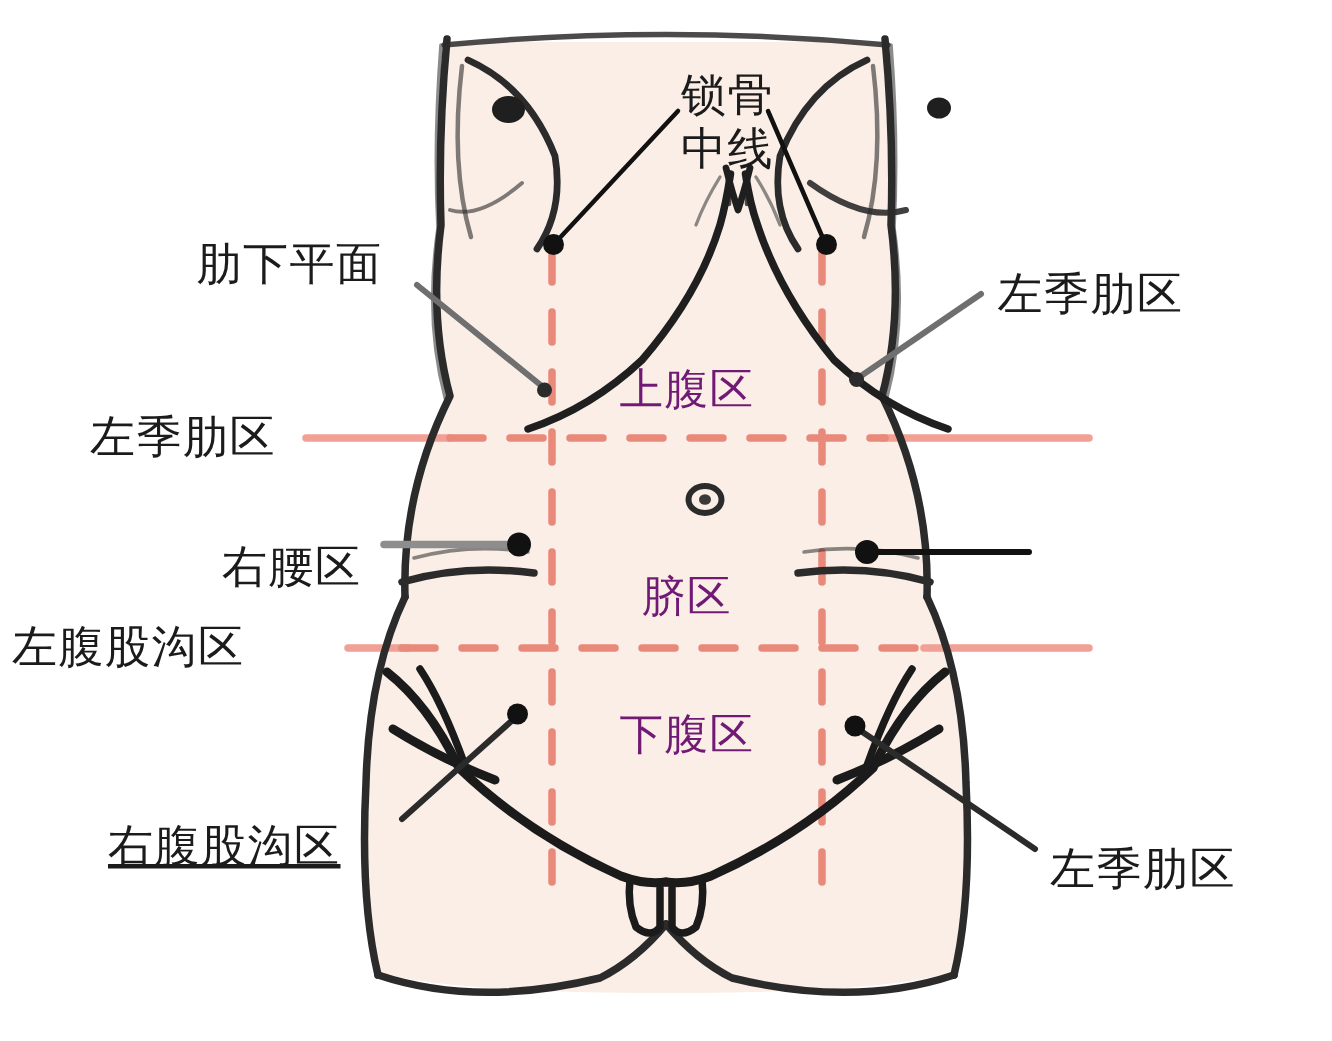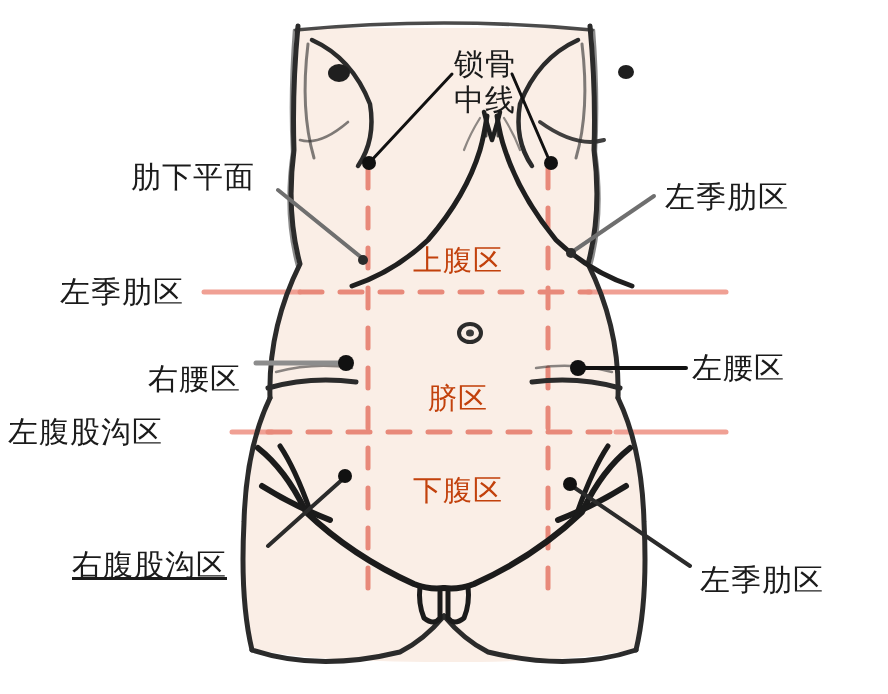--- a/index.html
+++ b/index.html
@@ -14,21 +14,21 @@
   svg#art{position:absolute;left:0;top:0;width:888px;height:694px;}
   .lbl{
     position:absolute;
     color:#1b1b1b;
     font-size:30px;
     line-height:34px;
     letter-spacing:1px;
     white-space:nowrap;
     font-family:"Liberation Sans","DejaVu Sans",sans-serif;
   }
-  .lbl.region-inner{font-size:29px;color:#c2410c;}
+  .lbl.region-inner{font-size:29px;color:#701a75;}
   .lbl.stacked{line-height:36px;white-space:normal;text-align:center;}
 </style>
 </head>
 <body>
 
 <div id="stage">
 
   <svg id="art" viewBox="0 0 888 694">
     <defs>
       <clipPath id="bodyClip">
@@ -155,21 +155,20 @@
   </div>
 
   <div class="lbl" style="left:131px;top:160px;">肋下平面</div>
 
   <div class="lbl" style="left:665px;top:180px;">左季肋区</div>
 
   <div class="lbl" style="left:60px;top:275px;">左季肋区</div>
 
   <div class="lbl" style="left:148px;top:346px;margin-top:16px;">右腰区</div>
 
-  <div class="lbl" style="left:692px;top:351px;">左腰区</div>
 
   <div class="lbl" style="left:8px;top:415px;">左腹股沟区</div>
 
   <div class="lbl" style="left:72px;top:548px;text-decoration:underline;">右腹股沟区</div>
 
   <div class="lbl" style="left:700px;top:563px;">左季肋区</div>
 
   <div class="lbl region-inner" style="left:413px;top:243px;">上腹区</div>
 
   <div class="lbl region-inner" style="left:428px;top:381px;">脐区</div>

